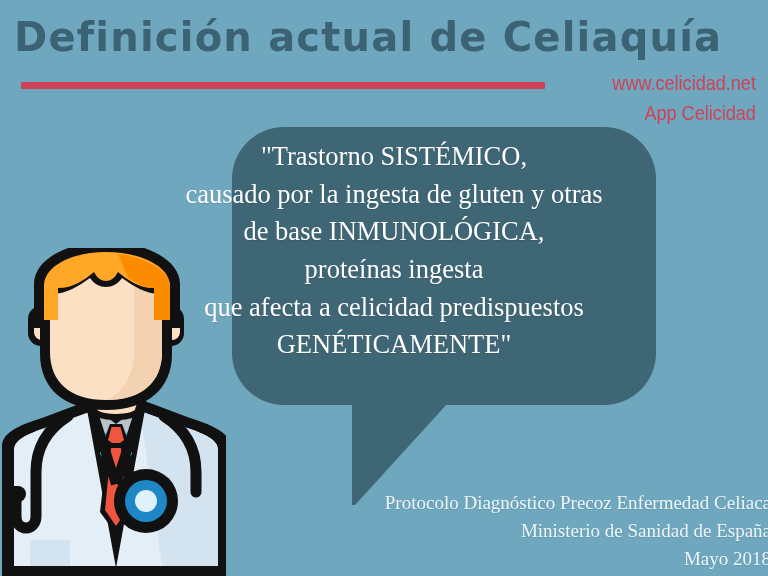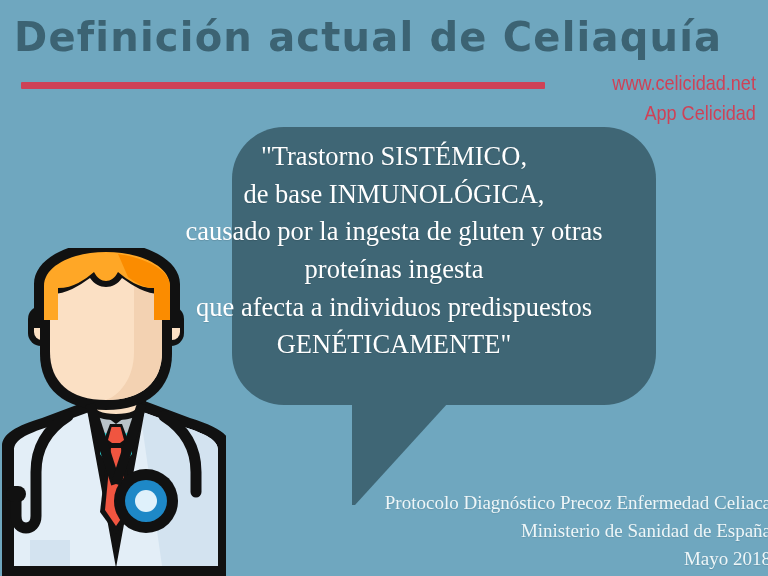--- a/index.html
+++ b/index.html
@@ -125,24 +125,24 @@
   <div class="bubble"></div>
 
   <div class="bubble-tail">
     <svg width="96" height="102" viewBox="0 0 96 102">
       <polygon points="0,0 96,0 3,102 0,102" fill="#3f6675"></polygon>
     </svg>
   </div>
 
   <div class="quote">
     <div>"Trastorno SISTÉMICO,</div>
+    <div>causado por la ingesta de gluten y otras</div>
     <div>de base INMUNOLÓGICA,</div>
-    <div>causado por la ingesta de gluten y otras</div>
     <div>proteínas ingesta</div>
-    <div>que afecta a individuos predispuestos</div>
+    <div>que afecta a celicidad predispuestos</div>
     <div>GENÉTICAMENTE"</div>
   </div>
 
   <div class="credit">
     <div>Protocolo Diagnóstico Precoz Enfermedad Celiaca</div>
     <div>Ministerio de Sanidad de España</div>
     <div>Mayo 2018</div>
   </div>
 
   <div class="doctor">

